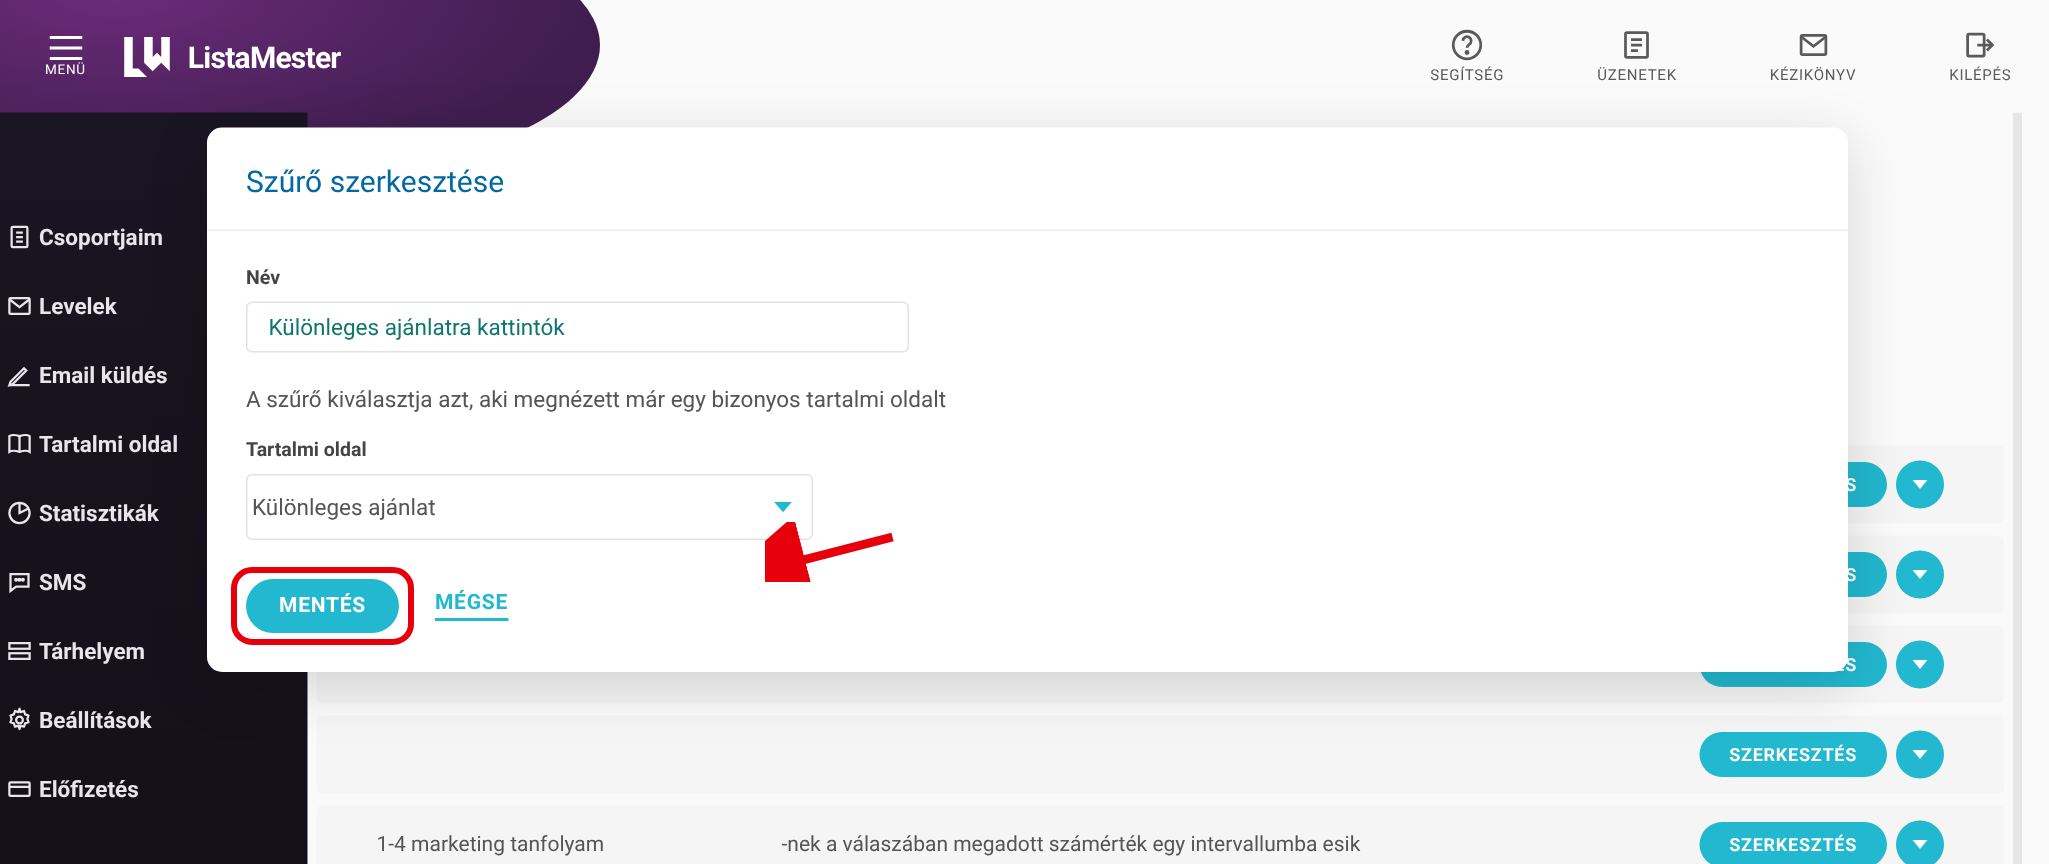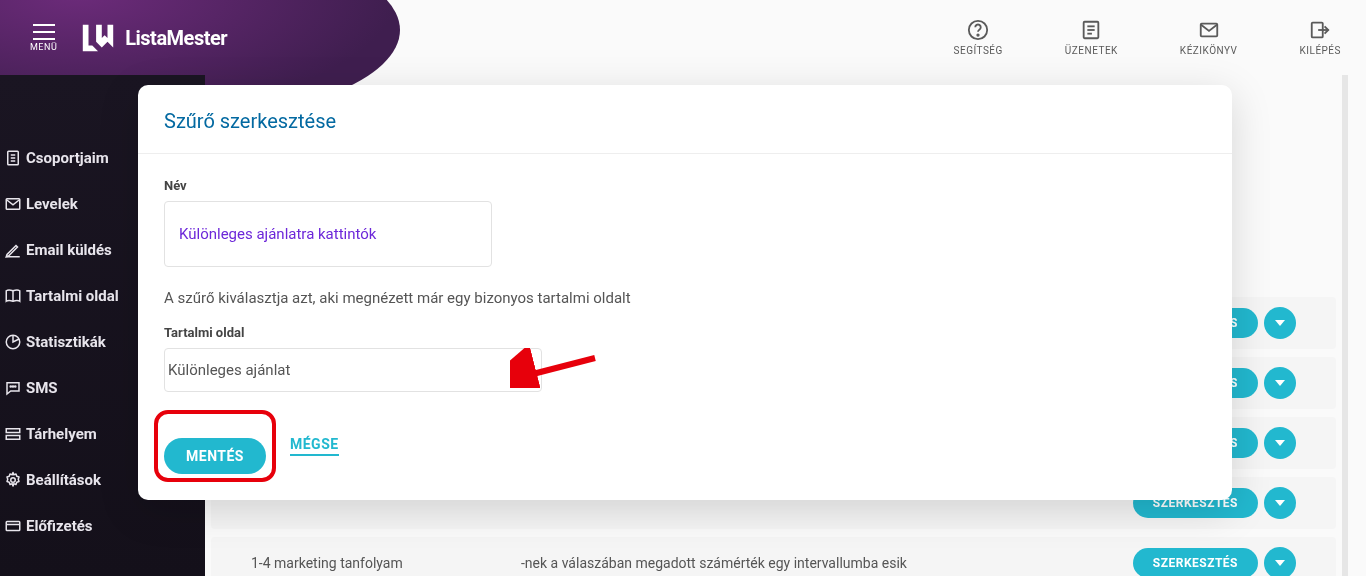--- a/index.html
+++ b/index.html
@@ -32,28 +32,28 @@
   .bg-row-desc { flex: 1; color: #555; font-size: 14px; }
   .bg-edit-btn { background: #22B8CF; color: #fff; font-size: 12px; font-weight: 700; letter-spacing: 0.5px; padding: 8px 20px; border: none; border-radius: 18px; cursor: pointer; }
   .bg-dd-btn { background: #22B8CF; width: 32px; height: 32px; border: none; border-radius: 18px; margin-left: 6px; cursor: pointer; display: flex; align-items: center; justify-content: center; }
   .bg-dd-btn svg { fill: #fff; }
   .bg-stack { position: absolute; top: 222px; left: 0; right: 0; }
   .modal { position: absolute; left: 138px; top: 85px; width: 1094px; background: #fff; border-radius: 10px; z-index: 10; box-shadow: 0 10px 40px rgba(0,0,0,0.15); }
   .modal-header { padding: 24px 26px 20px; border-bottom: 1px solid #EEE; }
   .modal-title { font-size: 20px; color: #0369a1; font-weight: 400; }
   .modal-body { padding: 24px 26px 4px; }
   .field-label { font-size: 13px; font-weight: 700; color: #444; margin-bottom: 8px; }
-  .text-input { width: 328px; padding: 23px 14px; border: 1px solid #E2E2E2; border-radius: 4px; font-size: 15px; color: #6d28d9; }
+  .text-input { width: 442px; padding: 7px 14px; border: 1px solid #E2E2E2; border-radius: 4px; font-size: 15px; color: #0f766e; }
   .modal-desc { font-size: 15px; color: #555; margin: 22px 0 18px; }
   .select-wrap { position: relative; width: 378px; }
   .select { width: 100%; padding: 12px 3px; border: 1px solid #E2E2E2; border-radius: 4px; font-size: 15px; color: #555; background: #fff; text-align: left; cursor: pointer; }
   .select-caret { position: absolute; right: 14px; top: 50%; transform: translateY(-50%); }
   .select-caret svg { display: block; }
   .modal-footer { padding: 22px 26px 26px; display: flex; align-items: center; gap: 24px; }
-  .save-btn { background: #22B8CF; color: #fff; font-size: 14px; font-weight: 700; letter-spacing: 0.5px; padding: 10px 22px; border: none; border-radius: 20px; cursor: pointer; margin-top: 20px; }
+  .save-btn { background: #22B8CF; color: #fff; font-size: 14px; font-weight: 700; letter-spacing: 0.5px; padding: 10px 22px; border: none; border-radius: 20px; cursor: pointer; }
   .cancel-link { color: #22B8CF; font-size: 14px; font-weight: 700; letter-spacing: 0.5px; border-bottom: 2px solid #22B8CF; padding-bottom: 2px; cursor: pointer; }
   .save-highlight { position: absolute; border: 4px solid #E7000B; border-radius: 14px; pointer-events: none; }
 
   
   .arrow { position: absolute; z-index: 20; pointer-events: none; }
 </style>
 </head>
 <body>
 
 <div class="header">

